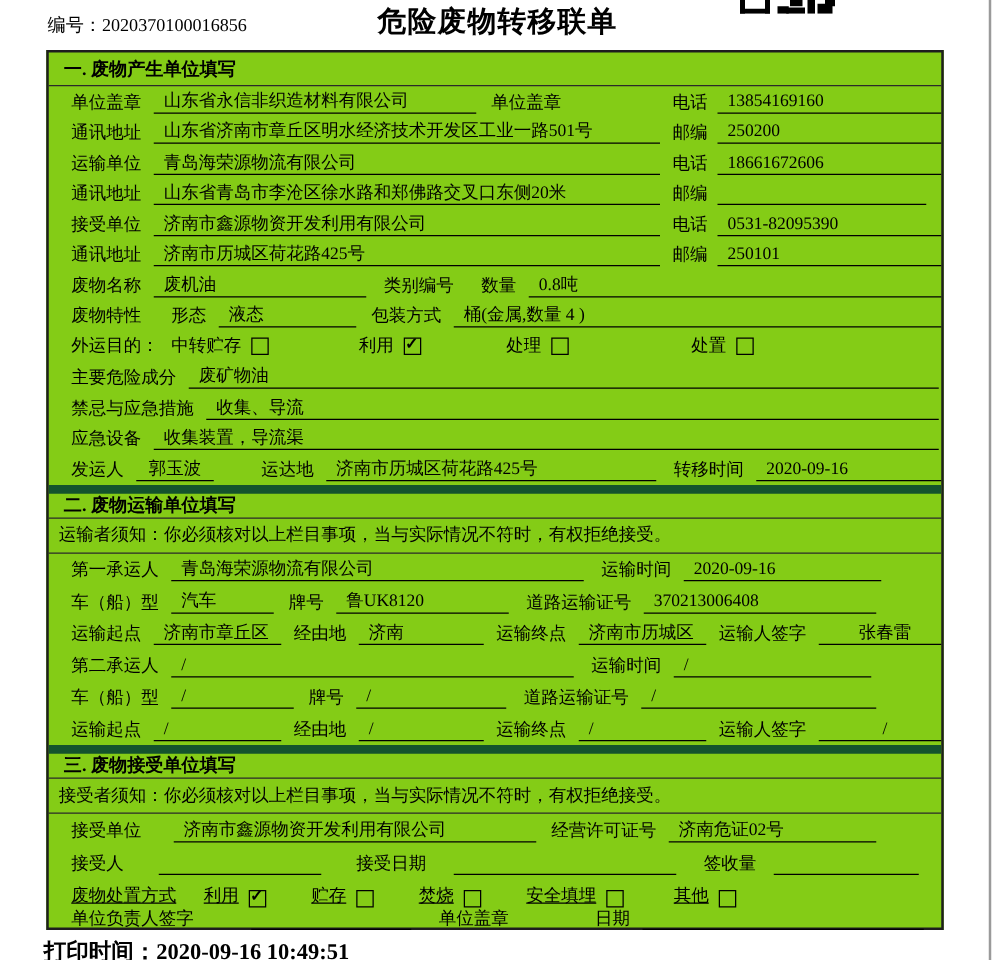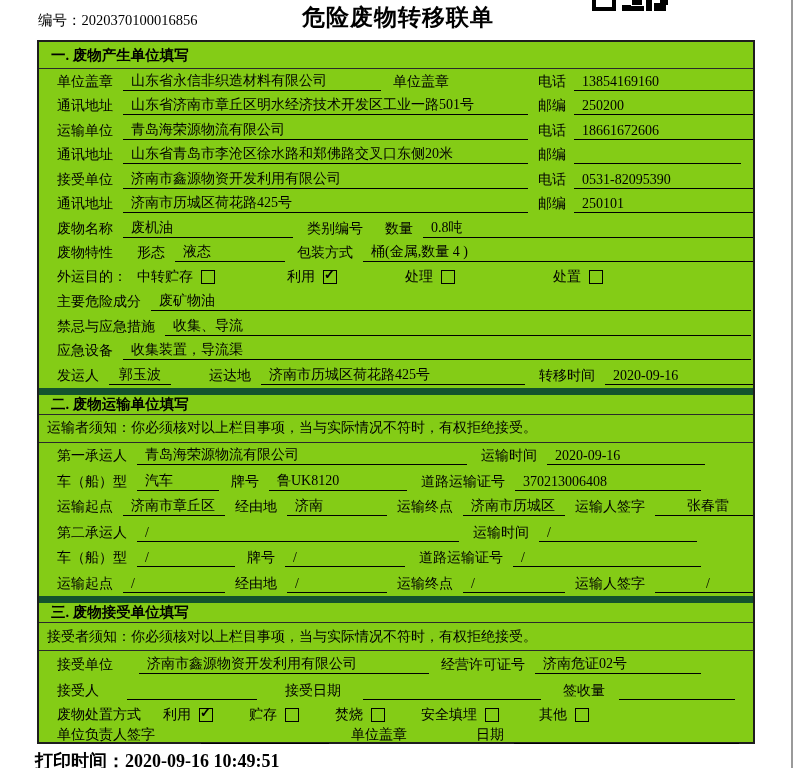--- a/index.html
+++ b/index.html
@@ -239,21 +239,21 @@
 
   <div class="row r3">
     <span class="lbl">接受人</span>
     <span class="val" style="width:130px;margin-left:18px;"></span>
     <span class="lbl" style="margin-left:28px;">接受日期</span>
     <span class="val" style="width:178px;margin-left:12px;"></span>
     <span class="lbl" style="margin-left:22px;">签收量</span>
     <span class="val fill" style="margin-left:4px;margin-right:18px;"></span>
   </div>
 
-  <div class="row r3s" style="align-items:center;padding-bottom:0;">
+  <div class="row r3s" style="padding-bottom:0;text-decoration:underline;">
     <span class="lbl">废物处置方式</span>
     <span style="margin-left:12px;">利用</span>
     <span class="cb checked"></span>
     <span style="margin-left:36px;">贮存</span>
     <span class="cb"></span>
     <span style="margin-left:36px;">焚烧</span>
     <span class="cb"></span>
     <span style="margin-left:36px;">安全填埋</span>
     <span class="cb"></span>
     <span style="margin-left:40px;">其他</span>

